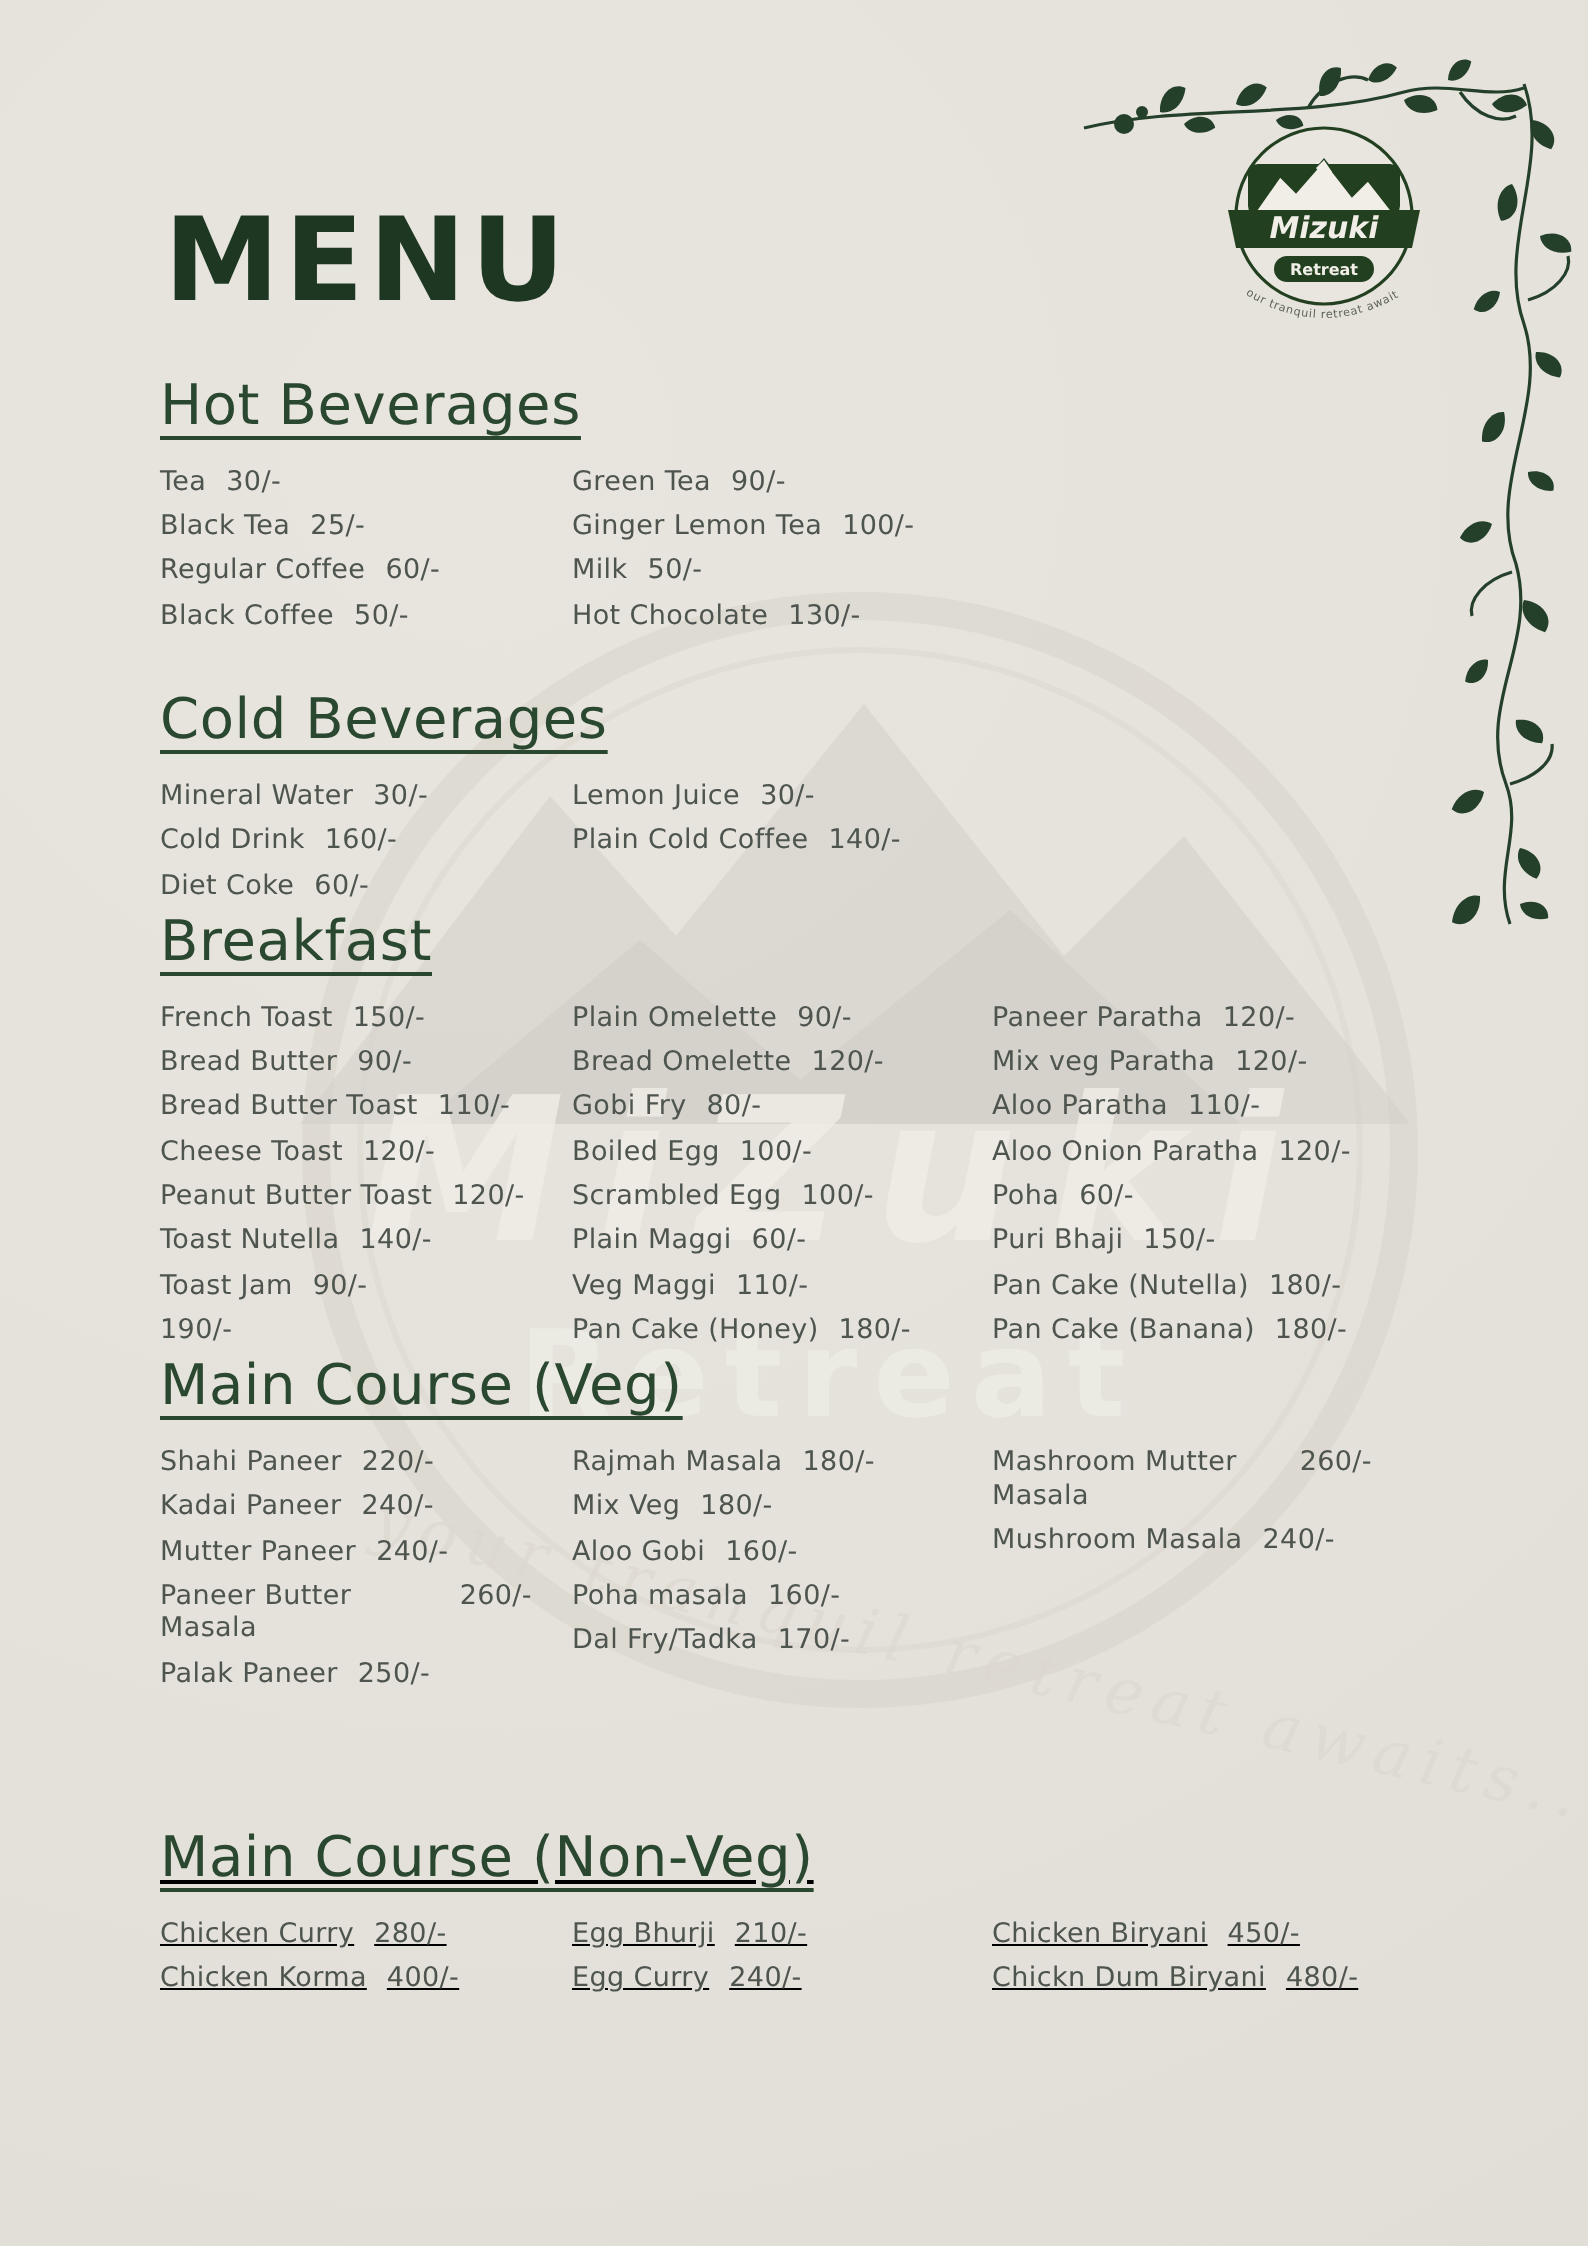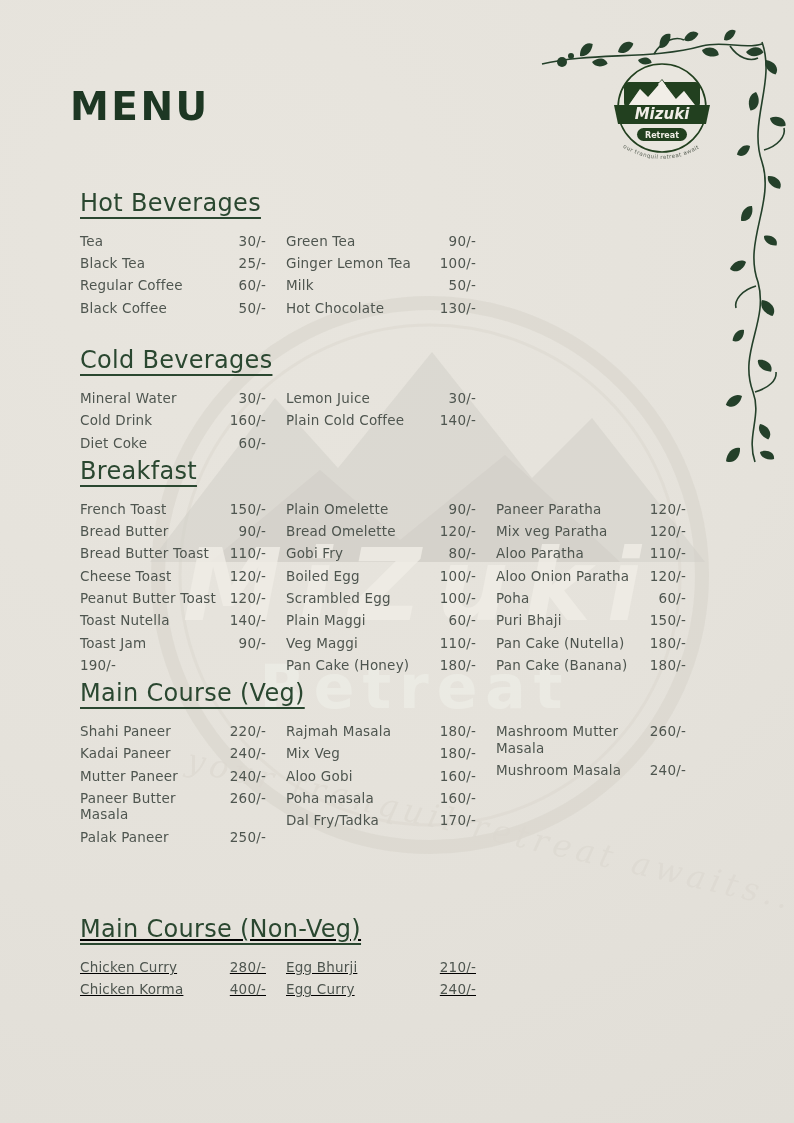--- a/index.html
+++ b/index.html
@@ -1,40 +1,40 @@
 <!DOCTYPE html>
 <html><head>
 <meta charset="utf-8">
 <style>
   html,body{margin:0;padding:0;}
   body{font-family:"DejaVu Sans","Liberation Sans",sans-serif;background:#cfccc6;}
   .page{position:relative;width:794px;height:1123px;margin:0 auto;overflow:hidden;
         background:#e5e2db;
         background-image:radial-gradient(circle at 30% 20%, #e8e5de 0%, #e5e2db 55%, #e1ded7 100%);}
   
-  .menu-title{position:absolute;left:70px;top:84px;margin:0;
-      font-size:39px;font-weight:800;letter-spacing:2.5px;color:#1d3723;}
+  .menu-title{position:absolute;left:70px;top:84px;margin:12px;
+      font-size:58px;font-weight:800;letter-spacing:2.5px;color:#1d3723;}
   .logo{position:absolute;left:612px;top:60px;width:100px;height:114px;}
   
   .watermark{position:absolute;inset:0;pointer-events:none;}
   
   .vine{position:absolute;top:0;right:0;width:260px;height:465px;pointer-events:none;}
   
   .sections{position:absolute;left:80px;top:186px;width:606px;}
   .menu-section{margin:0;}
   .menu-section:nth-of-type(2){margin-top:24px;}
   .menu-section:nth-of-type(3){margin-top:0;}
   .menu-section:nth-of-type(4){}
   .menu-section:nth-of-type(5){margin-top:64px;text-decoration:underline;}
-  .section-heading{margin:0 0 10px;font-size:24px;line-height:34px;font-weight:500;
+  .section-heading{margin:0 0 10px;font-size:28px;line-height:34px;font-weight:500;
       color:#2a4730;letter-spacing:0.3px;
       text-decoration:underline;text-decoration-thickness:2px;text-underline-offset:6px;
       text-decoration-color:#2a4730;}
   .columns{display:grid;grid-template-columns:186px 190px 190px;column-gap:20px;align-items:start;}
-  .item{display:flex;justify-content:space-between;align-items:flex-start;gap:10px;padding:2.9px 0;}
+  .item{display:flex;align-items:flex-start;gap:10px;padding:2.9px 0;}
   .iname,.iprice{font-size:13.5px;line-height:16.5px;color:#4e554f;letter-spacing:0.2px;}
   .iprice{white-space:nowrap;}
 </style>
 </head>
 <body>
 
 <div class="page">
 
   <svg class="watermark" viewBox="0 0 794 1123" width="794" height="1123" aria-hidden="true">
     <circle cx="430" cy="575" r="272" fill="none" stroke="#d7d3cb" stroke-width="14" opacity="0.55"></circle>
@@ -362,17 +362,27 @@
           <div class="col">
             <div class="item">
               <span class="iname">Egg Bhurji</span>
               <span class="iprice">210/-</span>
             </div>
             <div class="item">
               <span class="iname">Egg Curry</span>
               <span class="iprice">240/-</span>
             </div>
           </div>
+          <div class="col">
+            <div class="item">
+              <span class="iname">Chicken Biryani</span>
+              <span class="iprice">450/-</span>
+            </div>
+            <div class="item">
+              <span class="iname">Chickn Dum Biryani</span>
+              <span class="iprice">480/-</span>
+            </div>
+          </div>
         </div>
       </section>
     </div>
 
 </div>
 
 </body></html>

